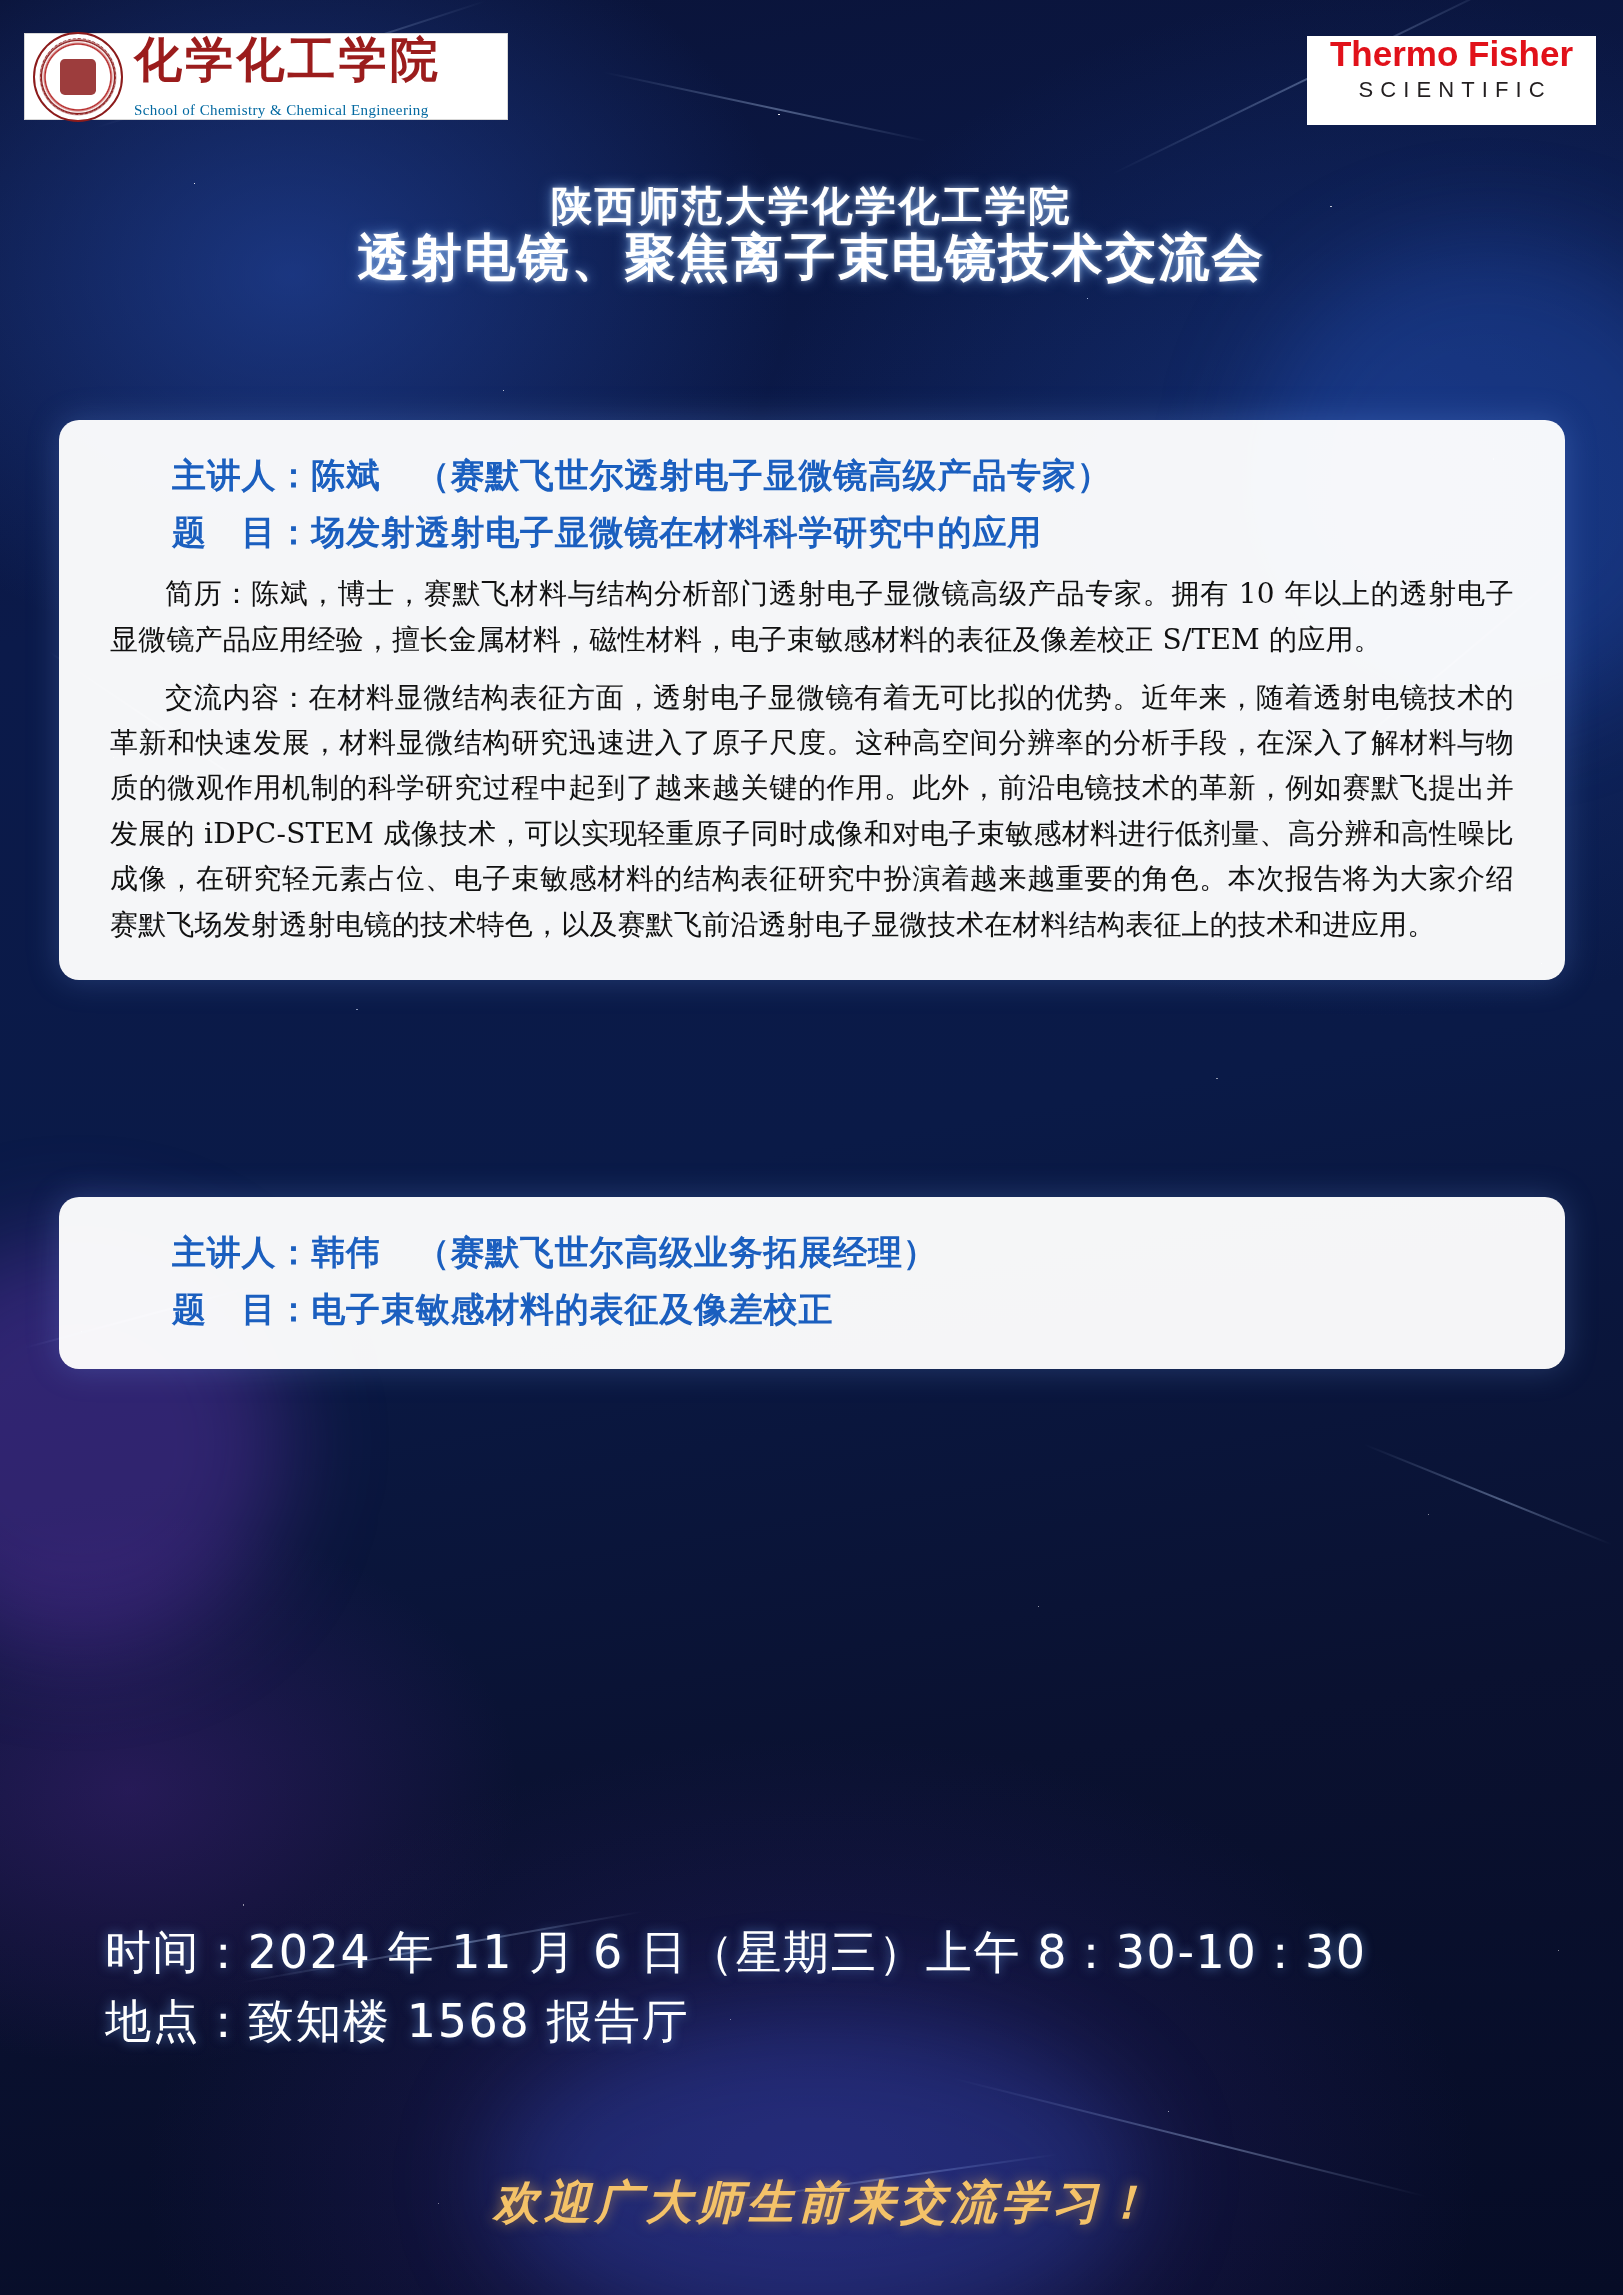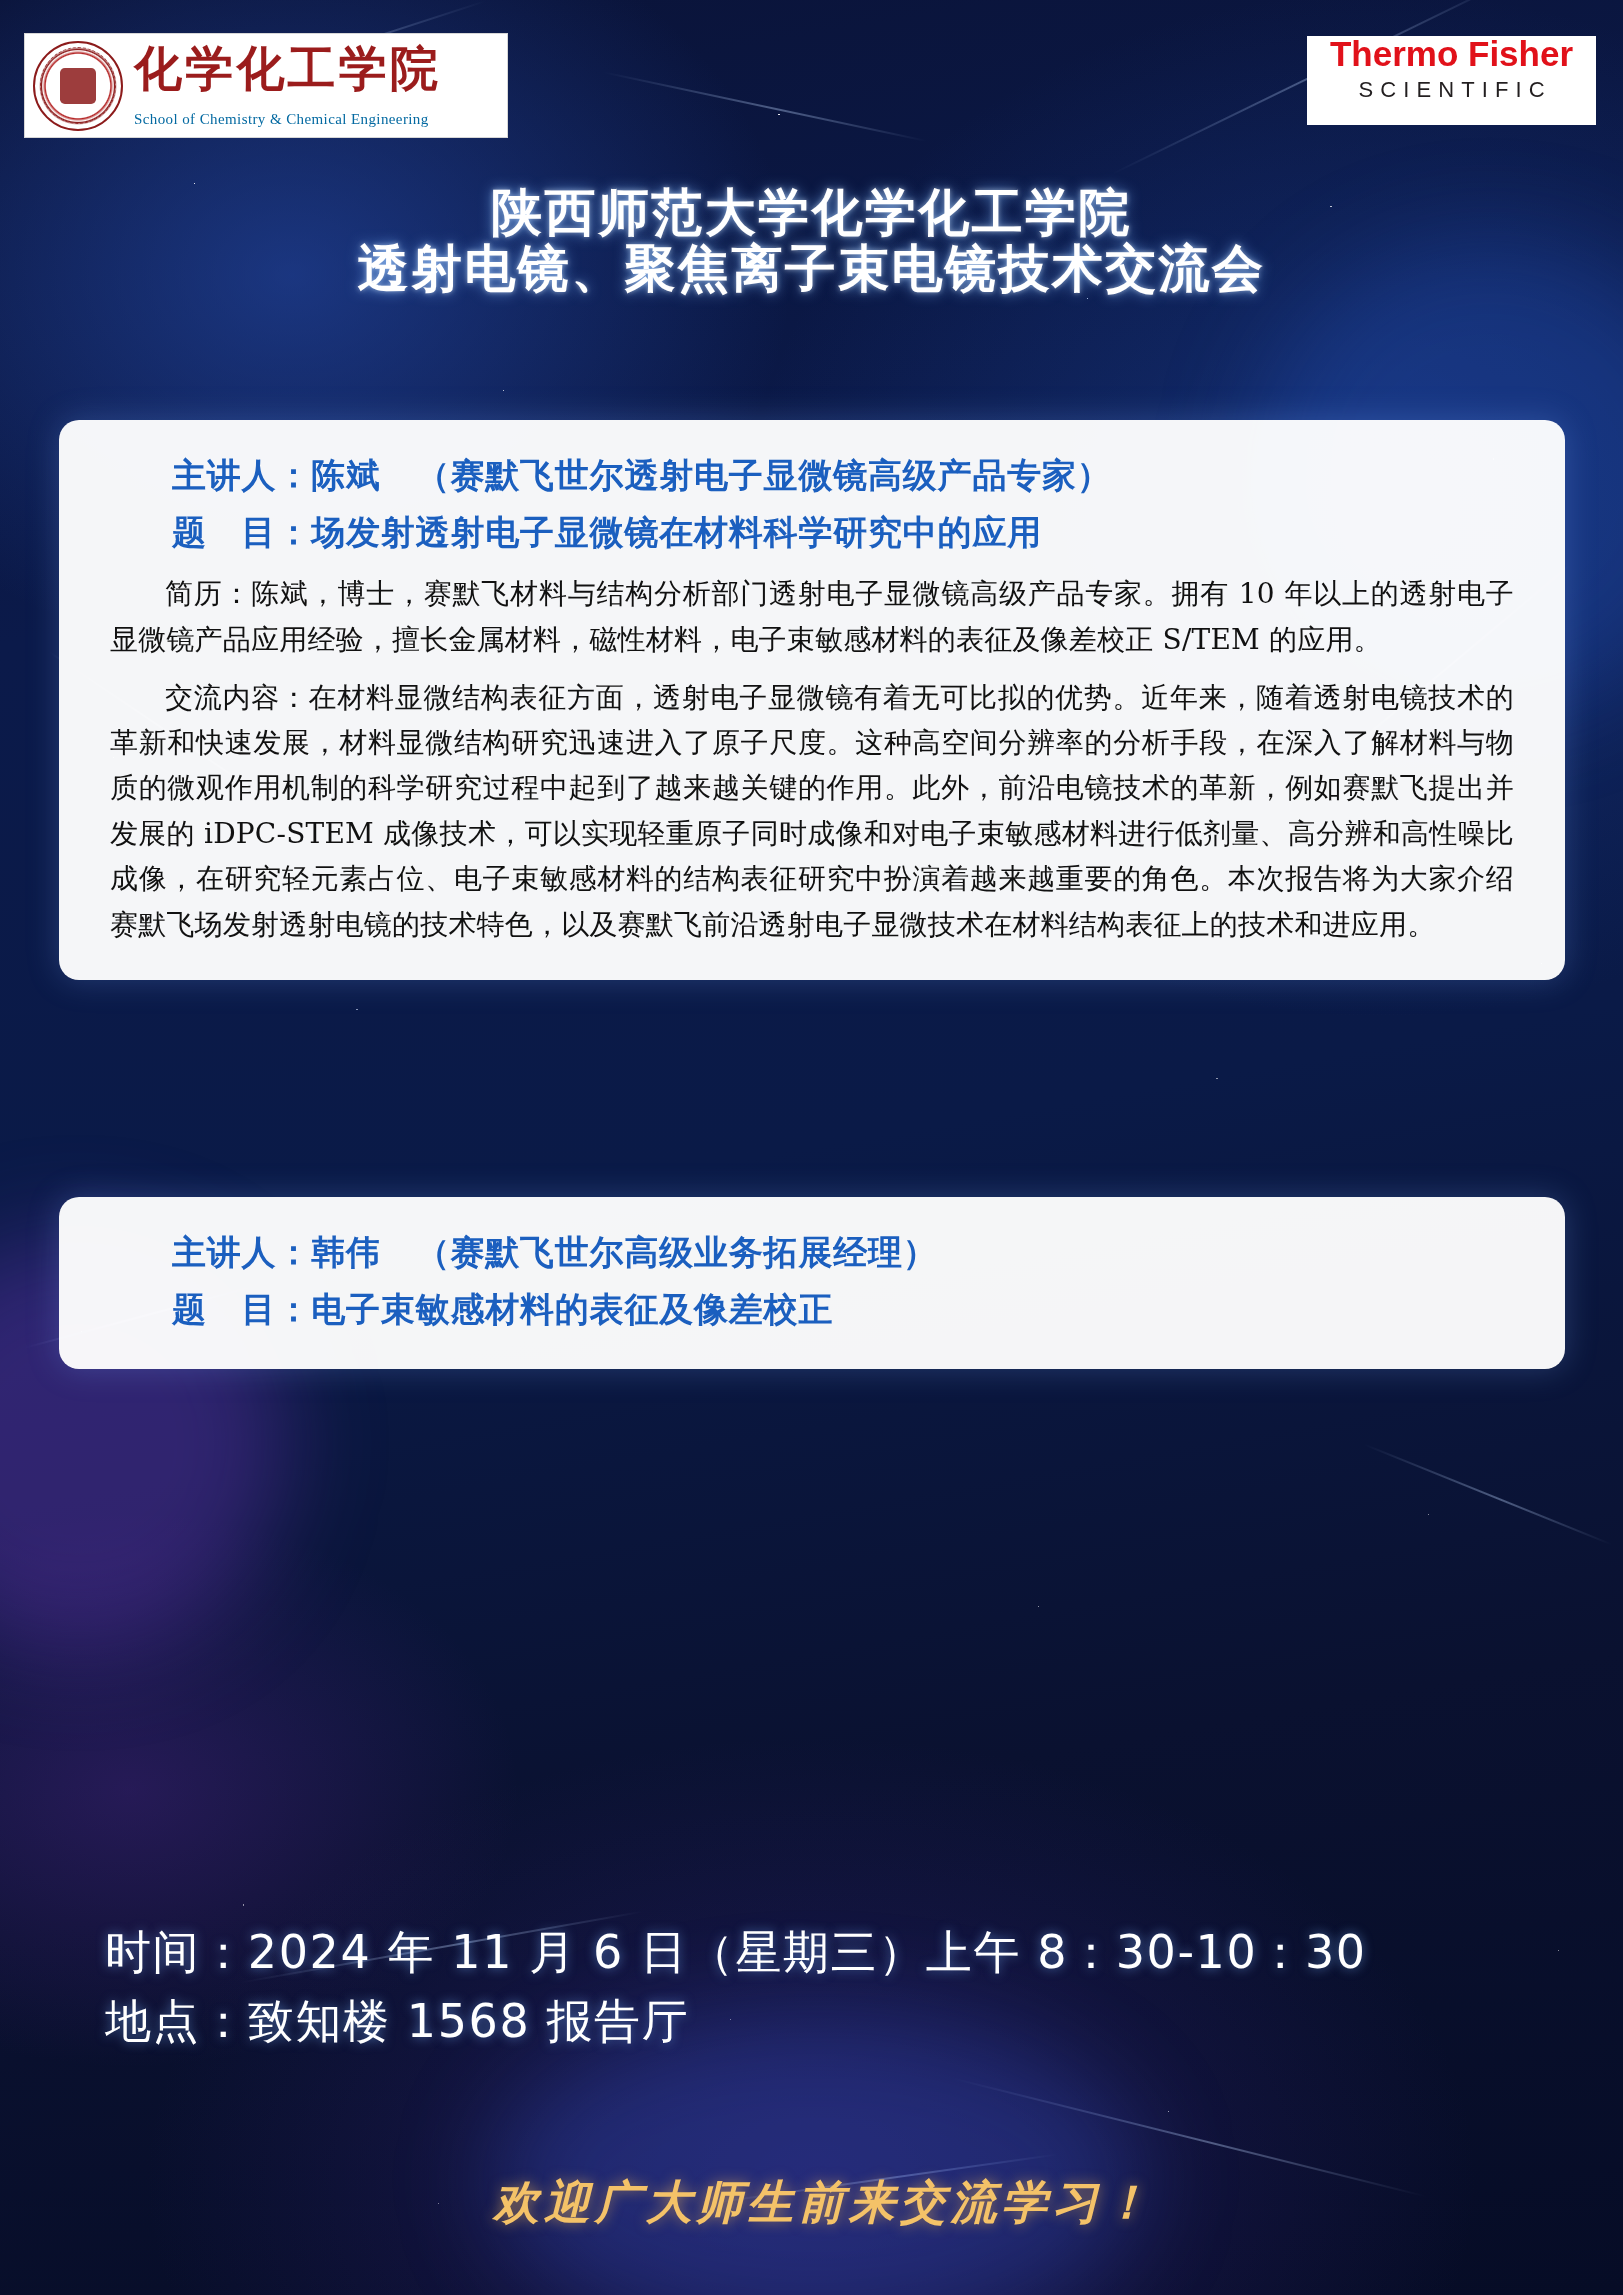--- a/index.html
+++ b/index.html
@@ -70,21 +70,21 @@
     border-radius: 50%;
     filter: blur(48px);
   }
 
   
   .logo-left {
     position: absolute;
     left: 24px;
     top: 33px;
     width: 484px;
-    height: 105px;
+    height: 87px;
     background: #ffffff;
     border: 1.6px solid #d7d7d7;
     display: flex;
     align-items: center;
     box-sizing: border-box;
     padding: 4.8px 8px;
   }
   .seal {
     width: 86px;
     height: 86px;
@@ -173,21 +173,21 @@
     top: 184px;
     text-align: center;
   }
   .title-1, .title-2 {
     font-family: "DejaVu Serif", "Liberation Serif", serif;
     font-weight: 700;
     color: #ffffff;
     text-shadow: 0 0 14.3px rgba(120,180,255,.75), 0 0 4.8px rgba(255,255,255,.5);
     letter-spacing: 2.4px;
   }
-  .title-1 { font-size: 51px; line-height: 1.1; }
+  .title-1 { font-size: 41px; line-height: 1.1; }
   .title-2 { font-size: 51px; line-height: 1.1; }
 
   
   .card {
     position: absolute;
     left: 59px;
     width: 1506px;
     background: rgba(255,255,255,0.96);
     border-radius: 20px;
     box-sizing: border-box;

